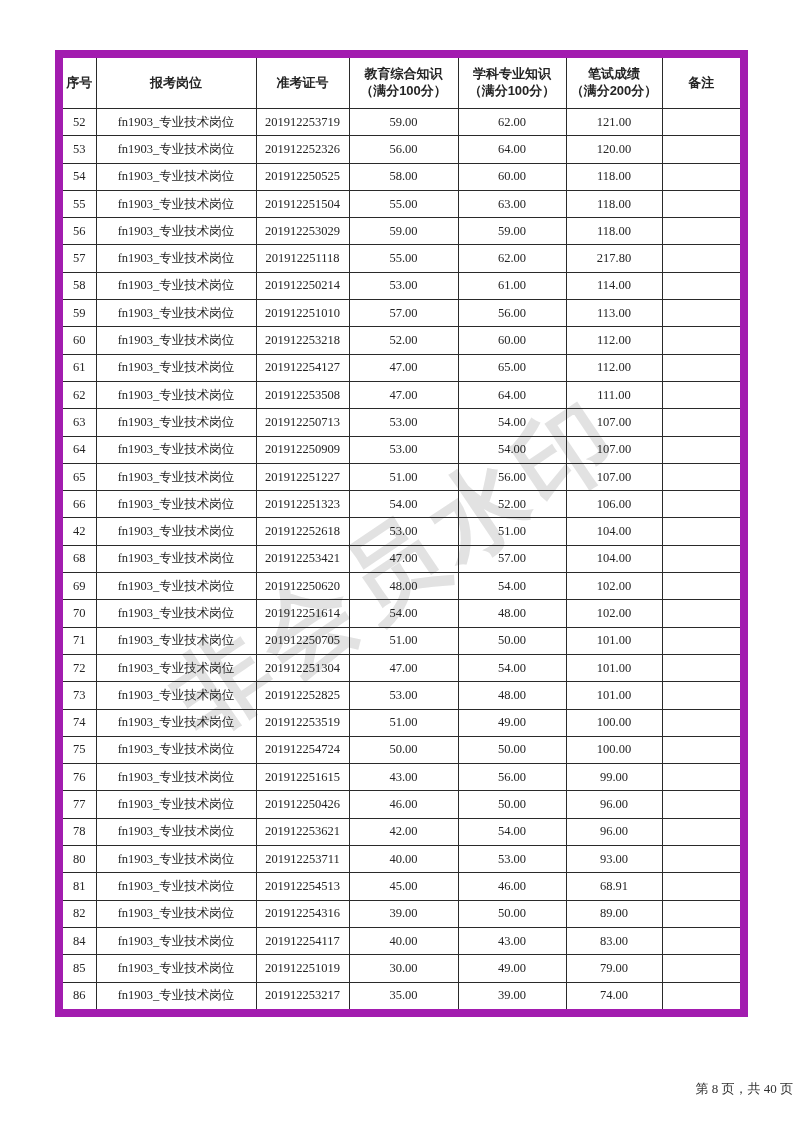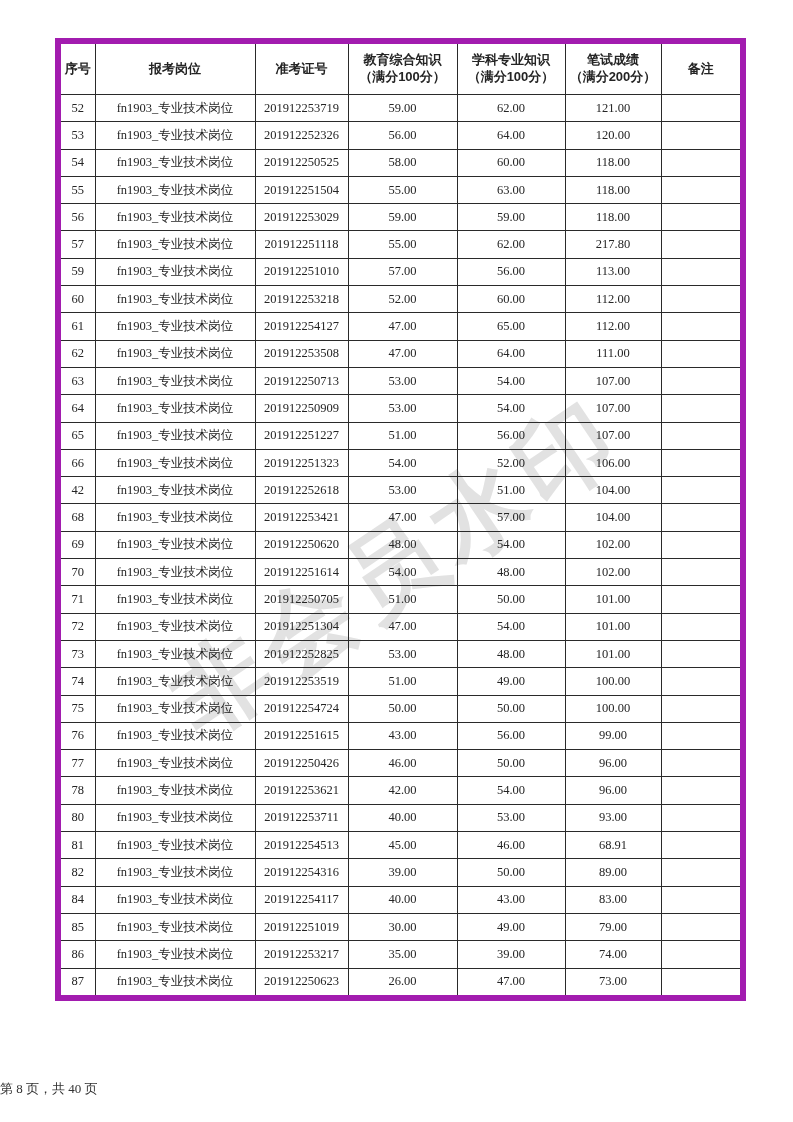--- a/index.html
+++ b/index.html
@@ -31,21 +31,22 @@
     position: absolute;
     left: 55px;
     top: 38px;
     z-index: 1;
   }
   table.score-table {
     border-collapse: collapse;
     table-layout: fixed;
     width: 685px;
     background: transparent;
-    border: 6px solid #a21caf;
+    border: 8px solid #a21caf;
+    margin-top: 12px;
   }
   table.score-table th,
   table.score-table td {
     border: 1px solid #2a2a2a;
     text-align: center;
     vertical-align: middle;
     padding: 0;
     color: #242424;
     overflow: hidden;
   }
@@ -59,21 +60,21 @@
   table.score-table tbody td {
     height: 26.3px;
     font-size: 12.5px;
     font-family: "Liberation Serif", "DejaVu Serif", serif;
   }
   .page-footer {
     position: absolute;
     top: 1080px;
     left: 0;
     width: 793px;
-    text-align: left;
+    text-align: right;
     font-size: 13px;
     color: #333333;
     z-index: 1;
     font-family: "Liberation Serif", "DejaVu Serif", serif;
   }
 </style>
 </head>
 <body>
 
 <div class="watermark" style="color: rgb(226, 226, 226);">非会员水印</div>
@@ -166,20 +167,29 @@
         <tr>
           <td>57</td>
           <td>fn1903_专业技术岗位</td>
           <td>201912251118</td>
           <td>55.00</td>
           <td>62.00</td>
           <td>217.80</td>
           <td></td>
         </tr>
         <tr>
+          <td>58</td>
+          <td>fn1903_专业技术岗位</td>
+          <td>201912250214</td>
+          <td>53.00</td>
+          <td>61.00</td>
+          <td>114.00</td>
+          <td></td>
+        </tr>
+        <tr>
           <td>59</td>
           <td>fn1903_专业技术岗位</td>
           <td>201912251010</td>
           <td>57.00</td>
           <td>56.00</td>
           <td>113.00</td>
           <td></td>
         </tr>
         <tr>
           <td>60</td>
@@ -397,28 +407,19 @@
           <td>79.00</td>
           <td></td>
         </tr>
         <tr>
           <td>86</td>
           <td>fn1903_专业技术岗位</td>
           <td>201912253217</td>
           <td>35.00</td>
           <td>39.00</td>
           <td>74.00</td>
-          <td></td>
-        </tr>
-        <tr>
-          <td>87</td>
-          <td>fn1903_专业技术岗位</td>
-          <td>201912250623</td>
-          <td>26.00</td>
-          <td>47.00</td>
-          <td>73.00</td>
           <td></td>
         </tr>
       </tbody>
   </table>
 </div>
 
 <div class="page-footer">第 8 页，共 40 页</div>
 
 </body></html>

